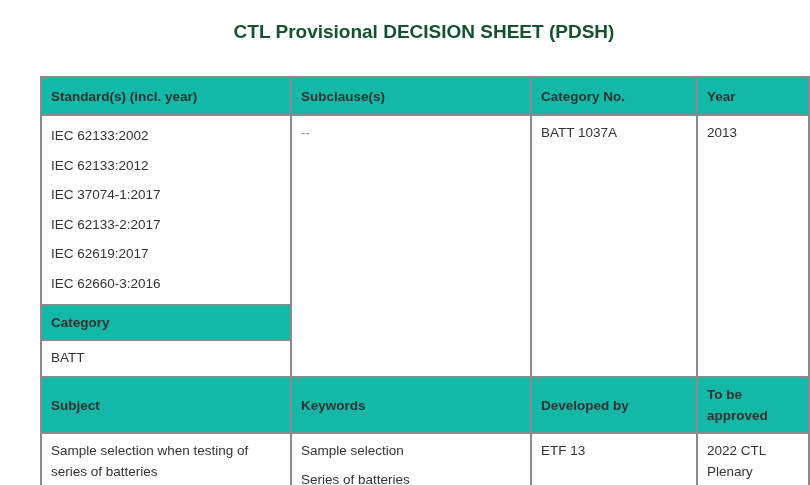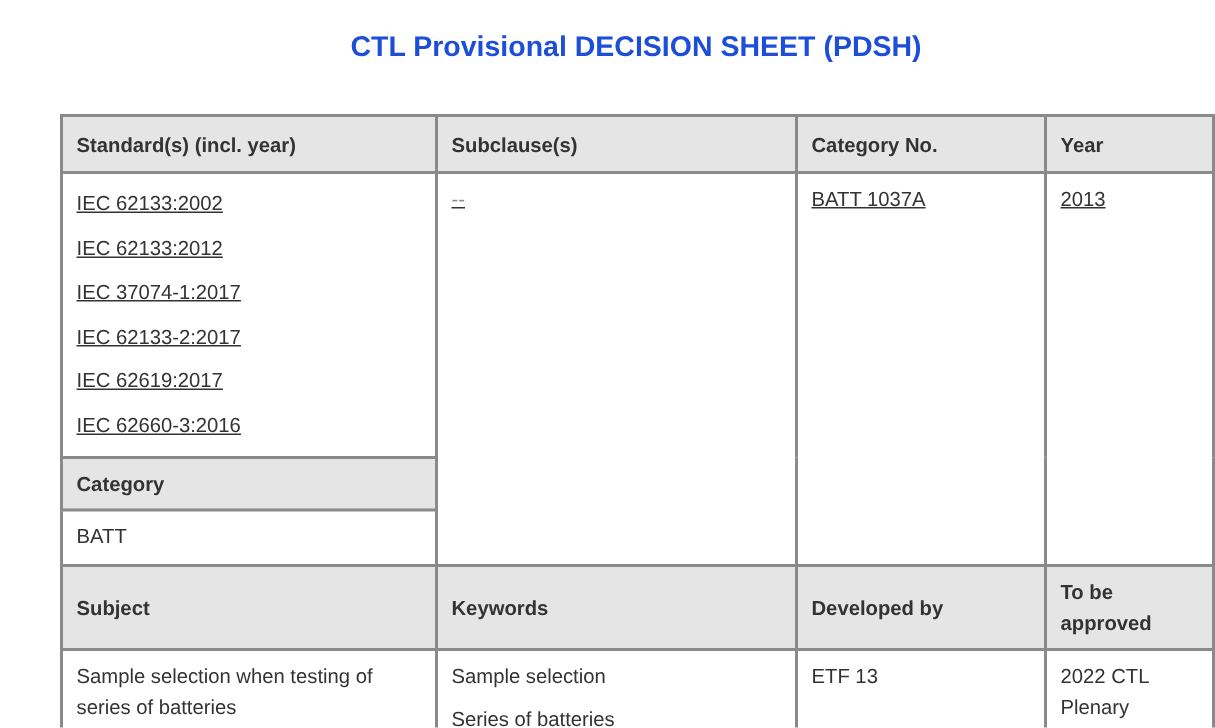--- a/index.html
+++ b/index.html
@@ -19,21 +19,21 @@
     width: 810px;
     height: 485px;
   }
   .title {
     margin: 20px 0 0 40px;
     width: 768px;
     text-align: center;
     font-size: 19px;
     line-height: 23px;
     font-weight: bold;
-    color: #1d4ed8;
+    color: #14532d;
   }
   table.pdsh {
     margin: 33px 0 0 40px;
     width: 768px;
     border-collapse: collapse;
     table-layout: fixed;
   }
   col.c1 { width: 250px; }
   col.c2 { width: 240px; }
   col.c3 { width: 166px; }
@@ -42,26 +42,26 @@
     border: 2px solid #8a8a8a;
     padding: 6px 8px 6px 9px;
     text-align: left;
     vertical-align: top;
     font-size: 13.5px;
     line-height: 21px;
     font-weight: normal;
     overflow: hidden;
   }
   tr.hdr th, td.hdr-cell {
-    background: #e5e5e5;
+    background: #14b8a6;
     font-weight: bold;
     vertical-align: middle;
   }
   tr.r-header1 { height: 38px; }
-  tr.r-standards { height: 176px; text-decoration: underline; }
+  tr.r-standards { height: 176px; }
   tr.r-category { height: 35px; }
   tr.r-batt { height: 37px; }
   tr.r-header2 { height: 43px; padding-left: 16px; }
   tr.r-data { height: 70px; }
   td.standards-cell { line-height: 29.5px; padding-top: 5px; }
   td.subclause-cell { color: #8c8c8c; }
   .kw + .kw { margin-top: 8px; }
 </style>
 </head>
 <body>

